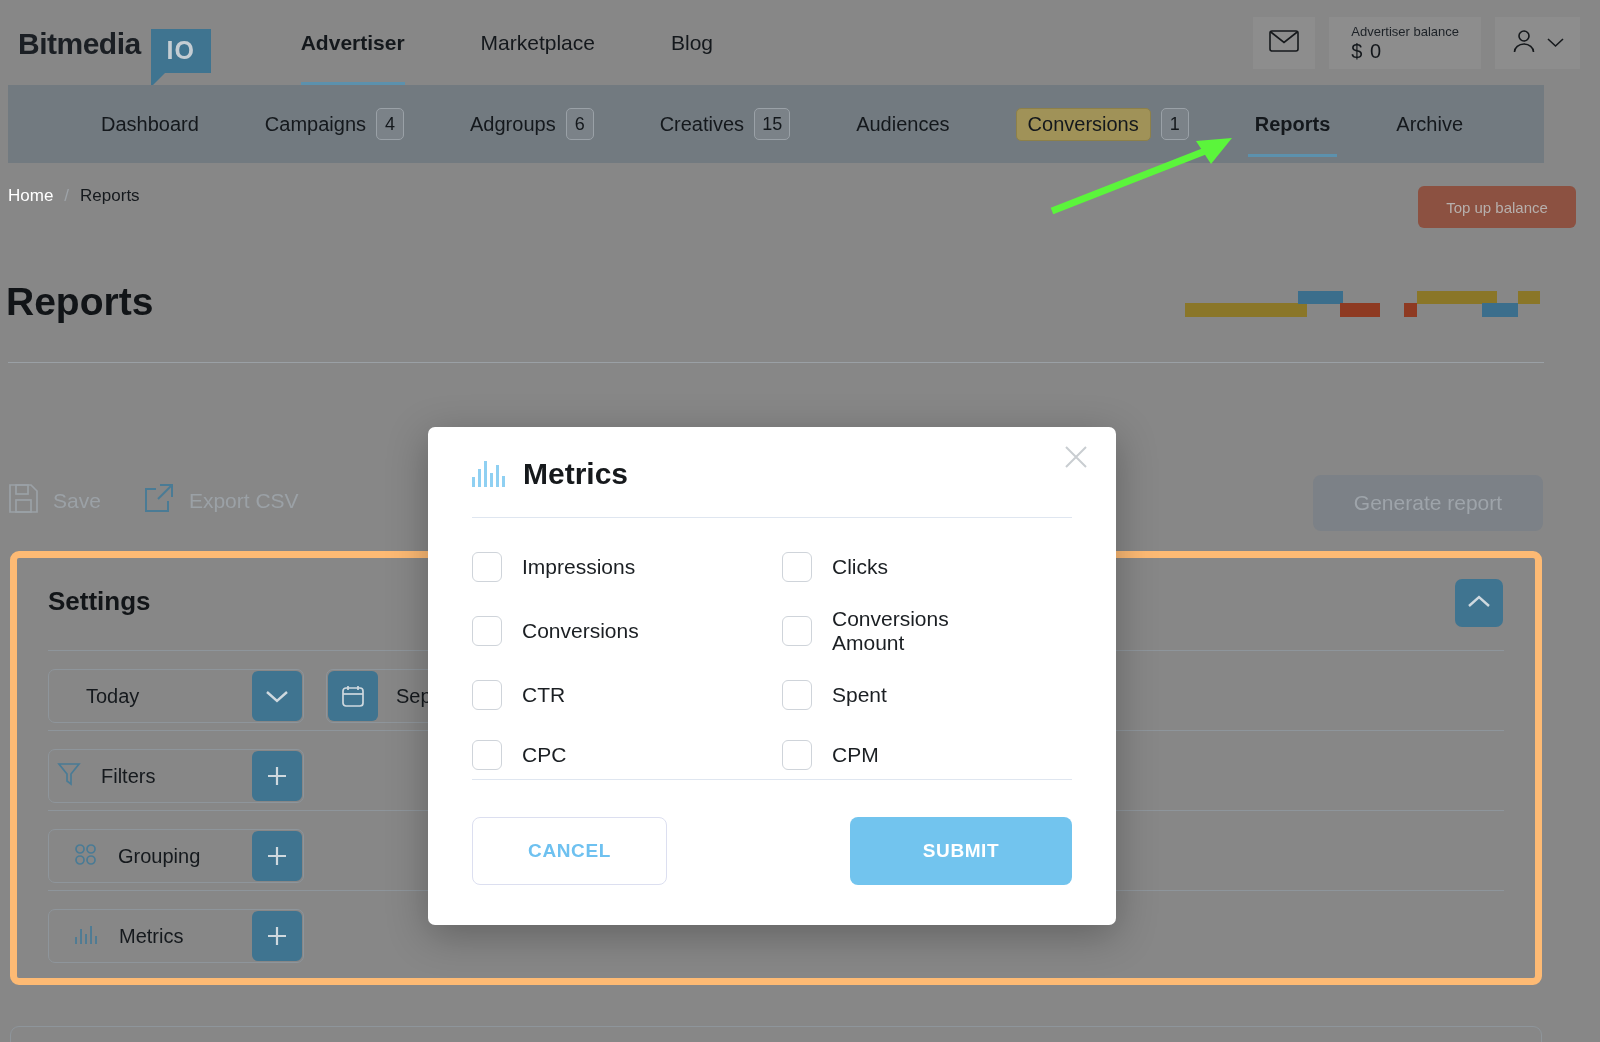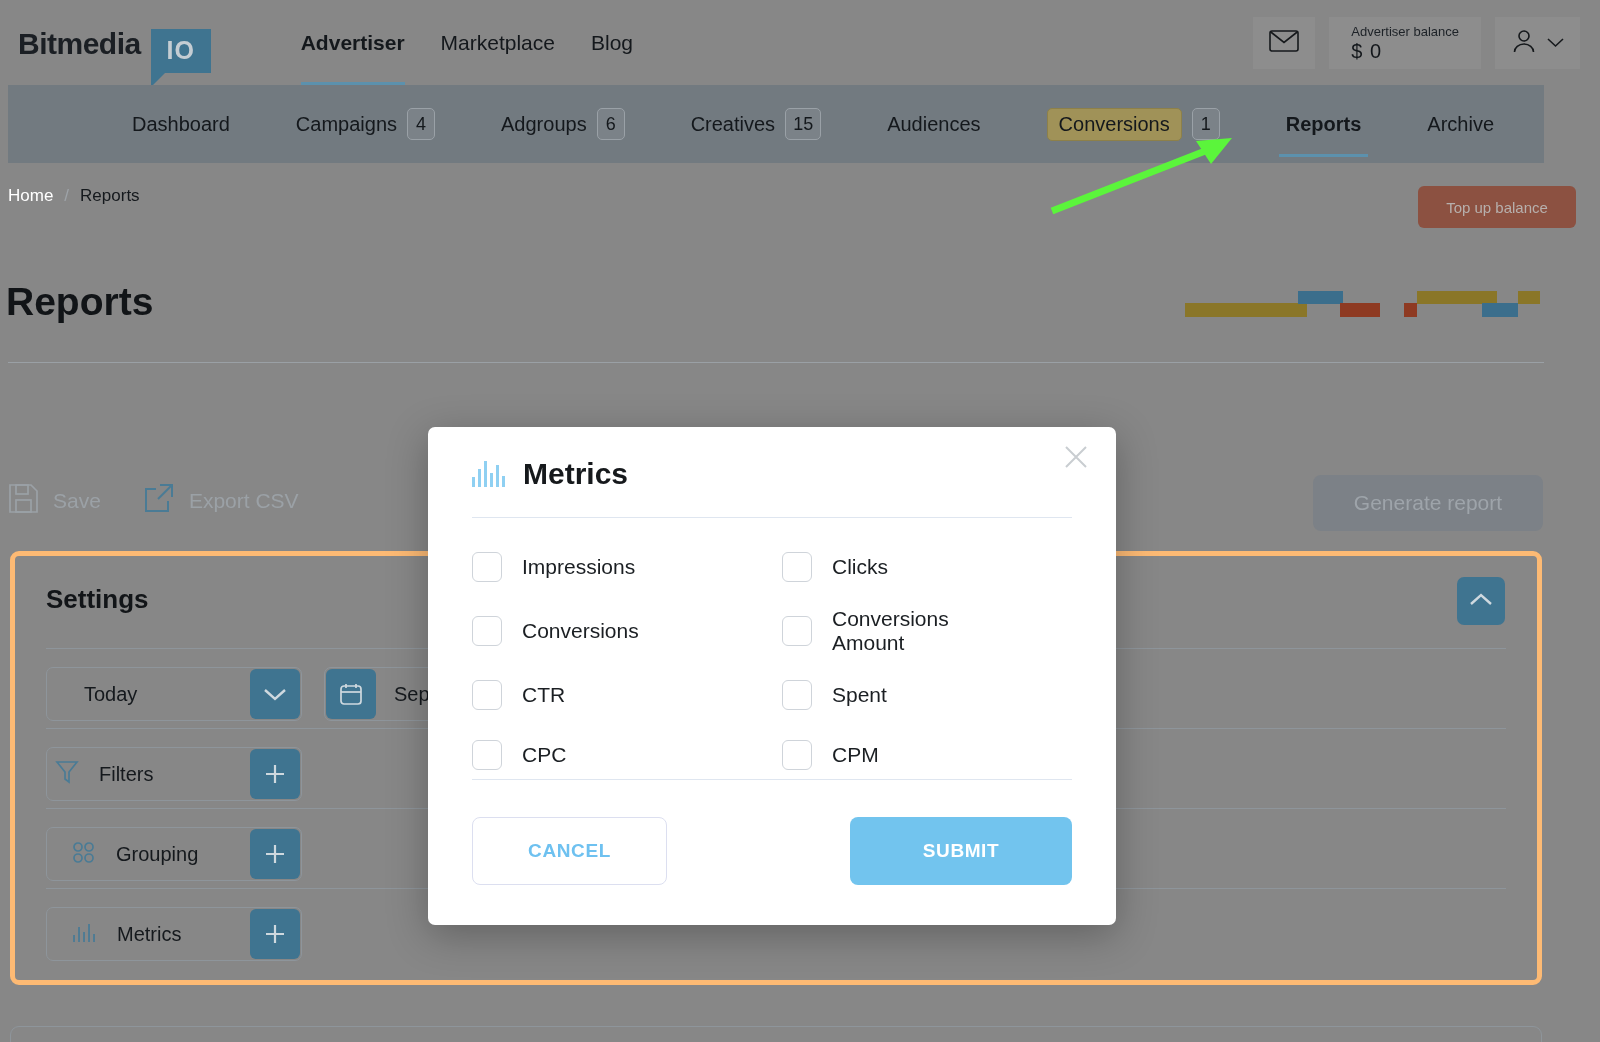--- a/index.html
+++ b/index.html
@@ -26,21 +26,21 @@
   }
   .logo-tag {
     position: relative; width: 60px; height: 44px; background: #3f7490;
     display: flex; align-items: center; justify-content: center; margin-top: 6px;
   }
   .logo-tag span { color: #c4cdd3; font-size: 25px; font-weight: 600; letter-spacing: 1px; }
   .logo-tag::after {
     content: ""; position: absolute; left: 0; bottom: -14px;
     border-left: 14px solid #3f7490; border-bottom: 14px solid transparent;
   }
-  .mainnav { display: flex; gap: 36px; margin-left: 90px; align-items: center; height: 85px; }
+  .mainnav { display: flex; gap: 76px; margin-left: 90px; align-items: center; height: 85px; }
   .mainnav a {
     font-size: 21px; color: #14181c; text-decoration: none; position: relative;
     height: 85px; display: flex; align-items: center;
   }
   .mainnav a.active { font-weight: 700; }
   .mainnav a.active::after {
     content: ""; position: absolute; left: 0; right: 0; bottom: 0; height: 3px; background: #5c91ad;
   }
   .topright { margin-left: auto; display: flex; align-items: center; gap: 14px; margin-right: 20px; }
   .icon-box {
@@ -54,21 +54,21 @@
   .bal-label { font-size: 13px; color: #1d2227; line-height: 16px; }
   .bal-value { font-size: 20px; color: #14181c; line-height: 22px; letter-spacing: 1px; }
   .user-box {
     height: 52px; background: #8d8d8d; padding: 0 16px; display: flex;
     align-items: center; gap: 10px;
   }
 
   
   .subnav {
     position: absolute; left: 8px; top: 85px; width: 1536px; height: 78px;
-    background: #727a80; display: flex; align-items: center; padding-left: 91px; gap: 0;
+    background: #727a80; display: flex; align-items: center; padding-left: 60px; gap: 0;
   }
   .subnav-item {
     display: flex; align-items: center; gap: 10px; height: 78px;
     padding: 0 33px; position: relative; font-size: 20px; color: #14181c;
   }
   .subnav-item.active { font-weight: 700; }
   .subnav-item.active::after {
     content: ""; position: absolute; left: 26px; right: 26px; bottom: 6px; height: 3px; background: #5c91ad;
   }
   .pill {
@@ -120,21 +120,21 @@
 
   .genreport {
     position: absolute; left: 1313px; top: 475px; width: 230px; height: 56px;
     background: #7c8187; border-radius: 8px; color: #9ea4aa; font-size: 21px;
     display: flex; align-items: center; justify-content: center;
   }
 
   
   .card {
     position: absolute; left: 10px; top: 551px; width: 1532px; height: 434px;
-    border: 5px solid #fdba74; border-radius: 9px;
+    border: 7px solid #fdba74; border-radius: 9px;
   }
   .card-title { position: absolute; left: 31px; top: 28px; font-size: 26px; font-weight: 700; color: #121518; }
   .collapse {
     position: absolute; right: 32px; top: 21px; width: 48px; height: 48px;
     background: #3f7490; border-radius: 7px; display: flex; align-items: center; justify-content: center;
   }
   .card-divider { position: absolute; left: 31px; right: 31px; height: 1px; background: #8e959b; }
 
   .srow { position: absolute; display: flex; align-items: center; }
   .sfield {

